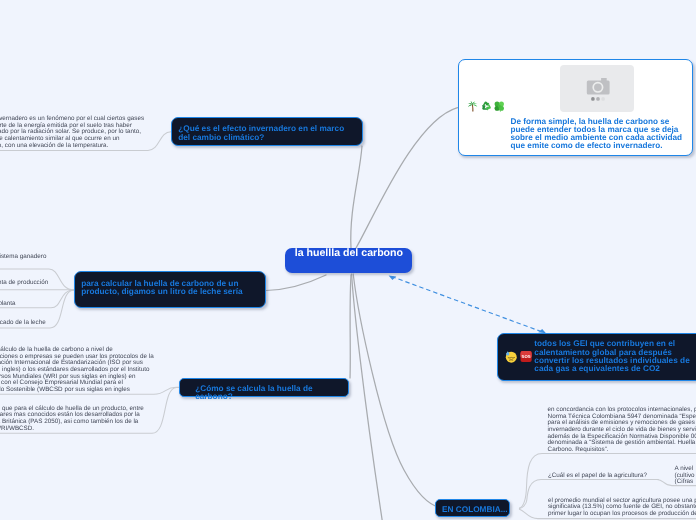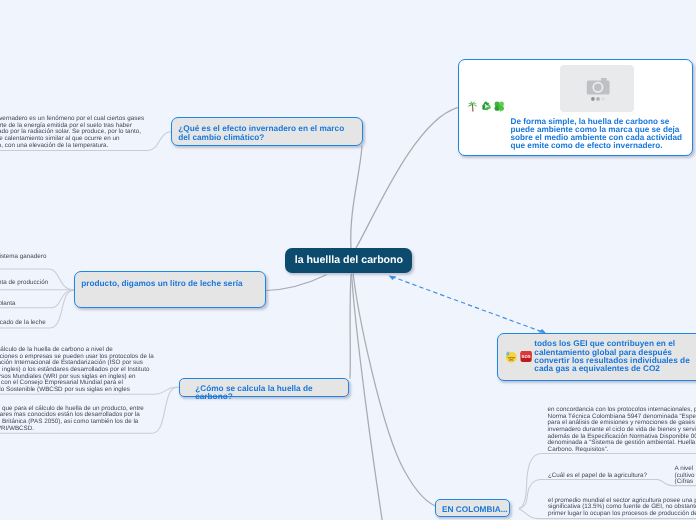--- a/index.html
+++ b/index.html
@@ -5,31 +5,31 @@
 <style>
   html,body{margin:0;padding:0;}
   body{width:696px;height:520px;overflow:hidden;background:#f0f4fd;
        font-family:"Liberation Sans",sans-serif;
        -webkit-font-smoothing:antialiased;text-rendering:geometricPrecision;}
   #canvas{position:relative;width:696px;height:520px;overflow:hidden;}
   svg.edges{position:absolute;left:0;top:0;width:696px;height:520px;}
   .node{position:absolute;box-sizing:border-box;}
 
   
-  .boxnode{background:#e5e5e5;border:1.7px solid #1f86e8;border-radius:7px;
+  .boxnode{background:#0f172a;border:1.7px solid #1f86e8;border-radius:7px;
            box-shadow:1.5px 2px 2.5px rgba(70,80,110,.30);
            color:#1878dc;font-weight:bold;font-size:8.25px;line-height:8.05px;
            }
   .boxnode .tx{display:block;padding:0;}
 
   
-  .central{background:#0c4a6e;border-radius:7px;color:#ffffff;font-weight:bold;
+  .central{background:#1d4ed8;border-radius:7px;color:#ffffff;font-weight:bold;
            font-size:10.6px;line-height:10.6px;
            box-shadow:1.5px 2px 2.5px rgba(70,80,110,.30);
-           display:flex;align-items:center;justify-content:center;}
+           display:flex;align-items:flex-start;justify-content:center;}
 
   
   .plain{color:#414756;font-size:6.3px;line-height:6.68px;white-space:nowrap;}
   .plain div{white-space:nowrap;}
 
   .bigcard{background:#fff;border:1.7px solid #1f86e8;border-radius:7px;
            box-shadow:1.5px 2px 2.5px rgba(70,80,110,.30);padding-left:6px;}
   .cardtext{position:absolute;color:#1878dc;font-weight:bold;font-size:8.2px;
             line-height:8.15px;white-space:nowrap;}
   .cardtext div{white-space:nowrap;}
@@ -134,31 +134,32 @@
         <path d="M18.5 19c.4 5.3 1.3 9.8 2.6 13.6" stroke="#4cba42" stroke-width="2.1" fill="none" stroke-linecap="round"></path>
         <circle cx="11.8" cy="11.6" r="7.3" fill="#3fb13c"></circle>
         <circle cx="24.2" cy="11.6" r="7.3" fill="#5fd152"></circle>
         <circle cx="11.8" cy="23.6" r="7.3" fill="#2f9c31"></circle>
         <circle cx="24.2" cy="23.6" r="7.3" fill="#4cc344"></circle>
         <circle cx="18" cy="17.6" r="4.6" fill="#45bb3f"></circle>
       </svg>
     </div>
     <div class="cardtext" style="left:52px;top:57.5px;">
       <div>De forma simple, la huella de carbono se</div>
-      <div>puede ambiente como la marca que se deja</div>
+      <div>puede entender todos la marca que se deja</div>
       <div>sobre el medio ambiente con cada actividad</div>
       <div>que emite como de efecto invernadero.</div>
     </div>
   </div>
 
   <div class="node central" style="left:285.4px;top:248px;width:127px;height:25.2px;">
     <span>la huellla del carbono</span>
   </div>
 
   <div class="node boxnode" style="left:74px;top:271.2px;width:191.5px;height:37px;padding:7.5px 0 0 6.2px;">
+    <span class="tx">para calcular la huella de carbono de un</span>
     <span class="tx">producto, digamos un litro de leche sería</span>
   </div>
 
   <div class="node plain" style="left:-11px;top:254px;">
     <span>El sistema ganadero</span>
   </div>
   <div class="node plain" style="left:-11px;top:280.3px;">
     <span>Planta de producción</span>
   </div>
   <div class="node plain" style="left:-11px;top:300.5px;">

